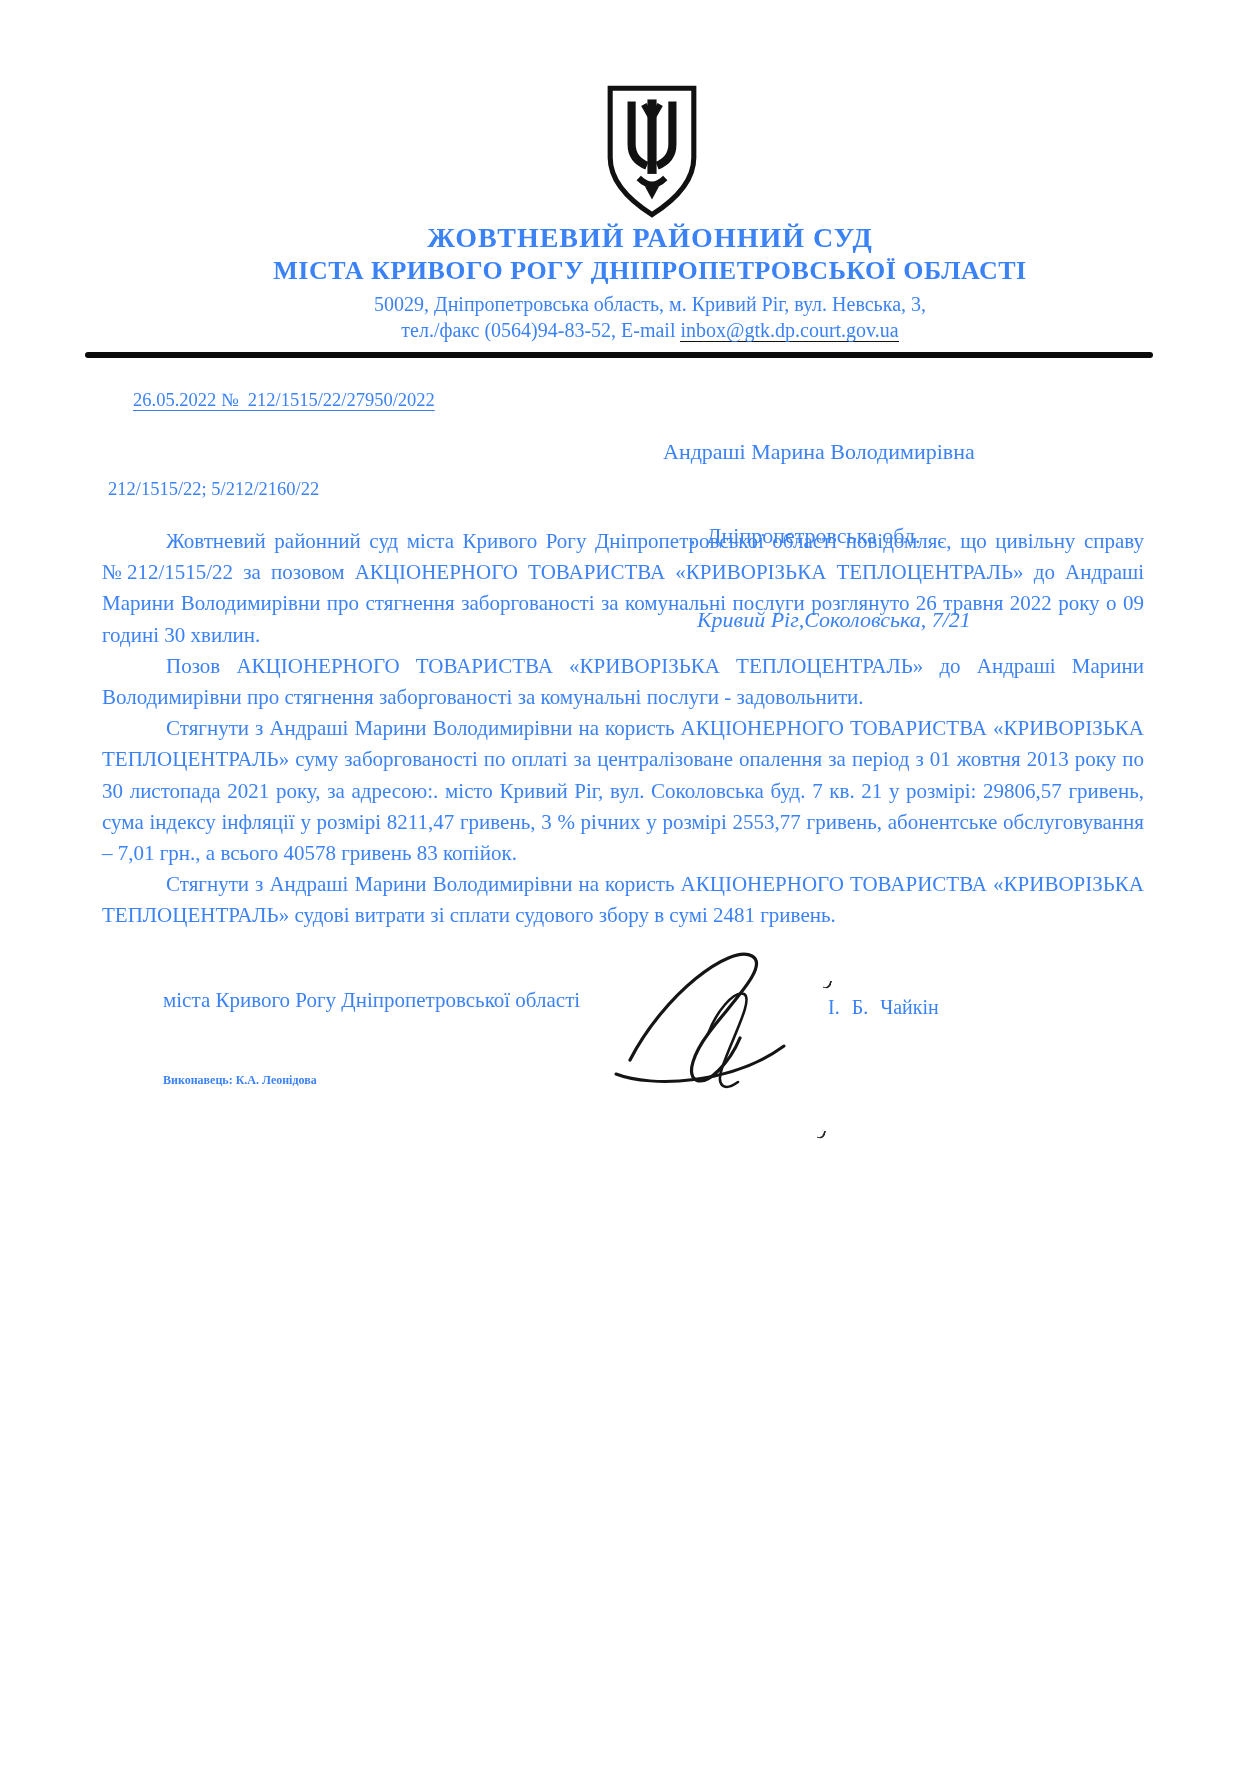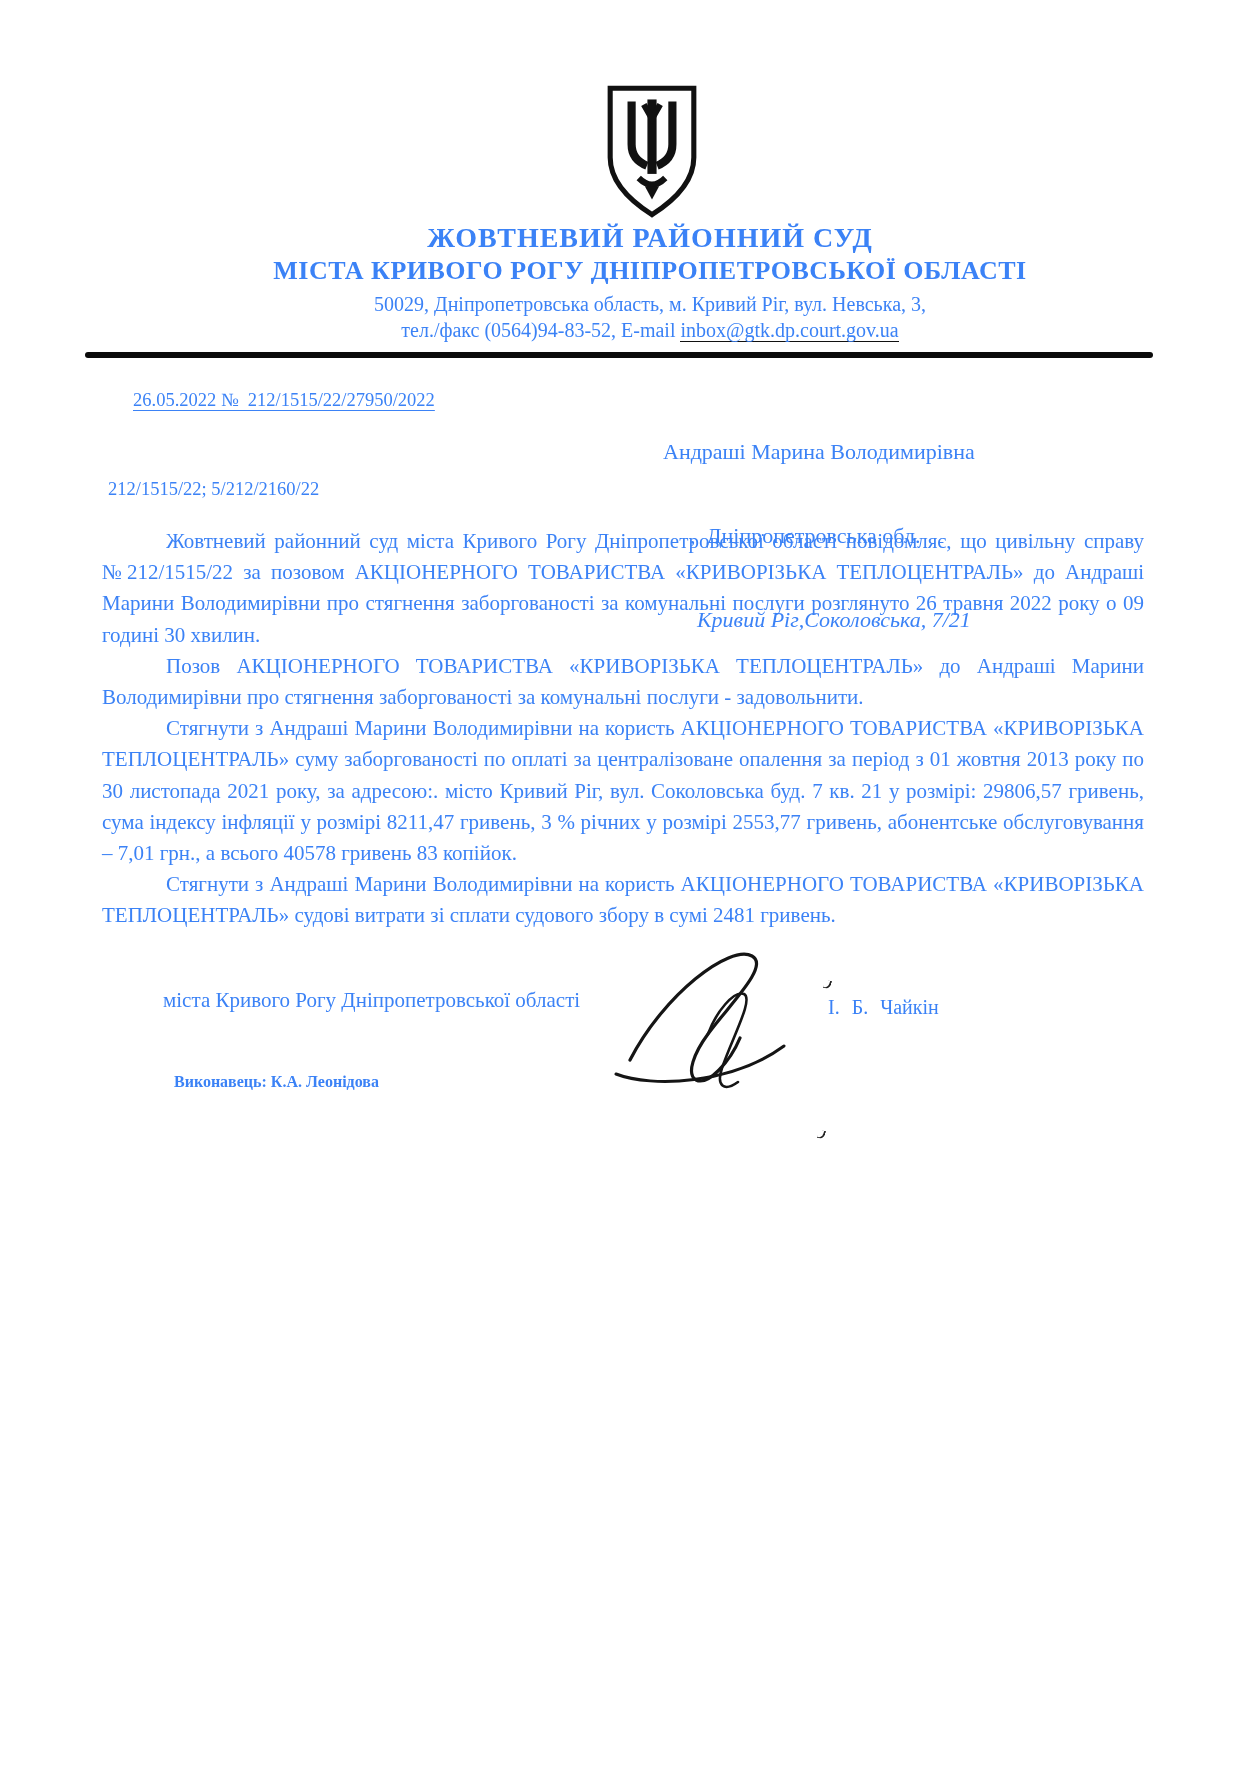--- a/index.html
+++ b/index.html
@@ -48,21 +48,21 @@
   
   .body-text{
     position:absolute;left:102px;top:526px;width:1042px;
     font-size:21px;line-height:31.2px;text-align:justify;
   }
   .body-text p{margin:0;text-indent:64px;}
   
   .sig-title{position:absolute;left:163px;top:986px;font-size:21px;line-height:28px;}
   .sig-swirl{position:absolute;left:612px;top:942px;width:180px;height:160px;}
   .judge-name{position:absolute;left:828px;top:996px;font-size:20px;word-spacing:7px;}
-  .executor{position:absolute;left:174px;top:1073px;font-size:16px;font-weight:bold;}
+  .executor{position:absolute;left:163px;top:1073px;font-size:12px;font-weight:bold;}
   
   .speck{position:absolute;width:7px;height:9px;}
   .speck::after{
     content:"";position:absolute;inset:0;
     border-right:2.5px solid #222;border-bottom:1px solid #222;
     border-radius:0 0 6px 0;transform:rotate(18deg);
   }
   .speck-1{left:824px;top:980px;}
   .speck-2{left:818px;top:1130px;}
 </style>

